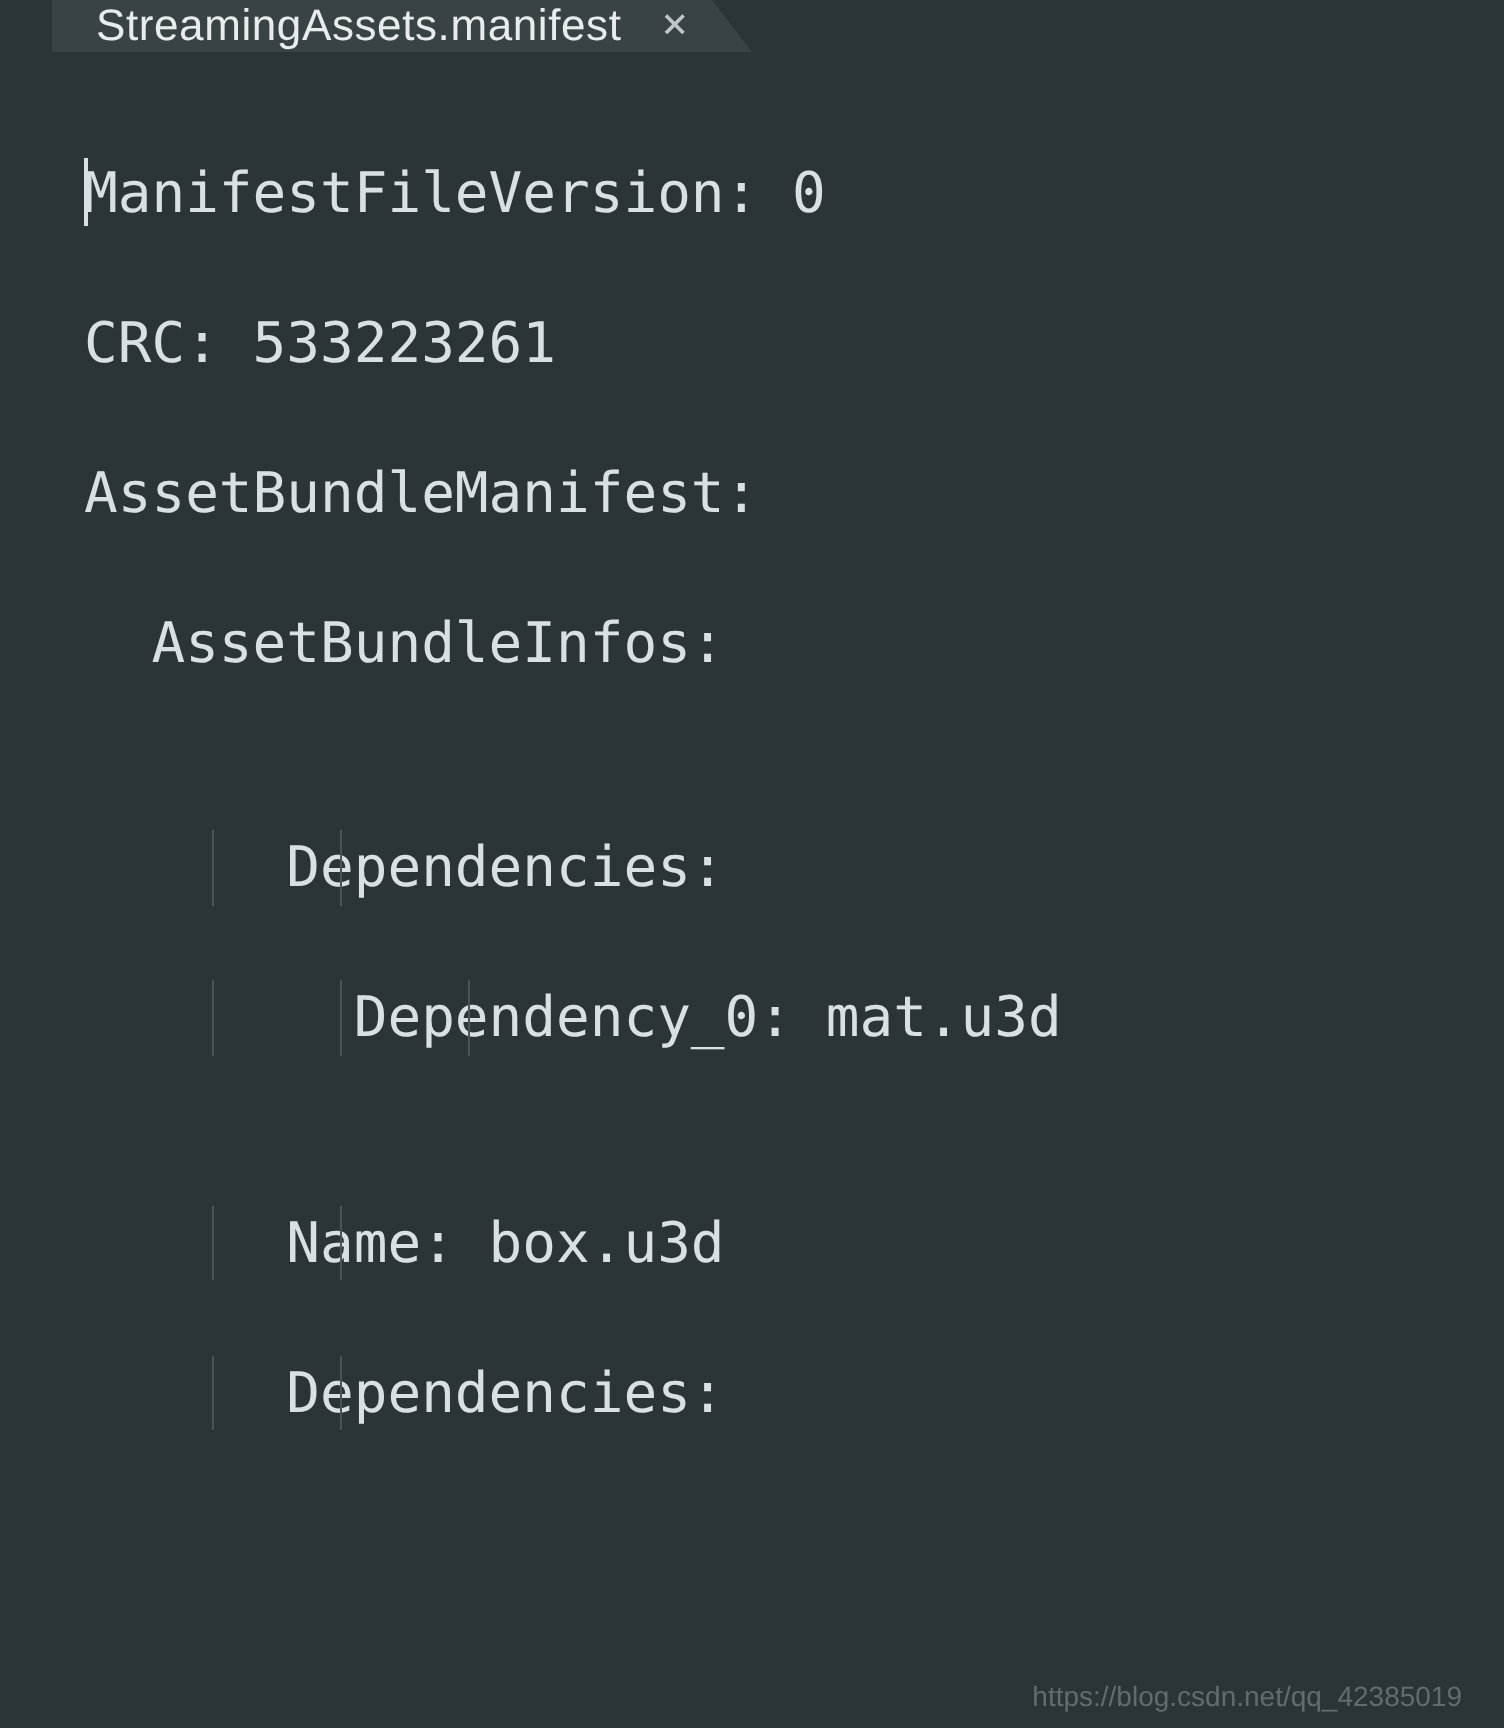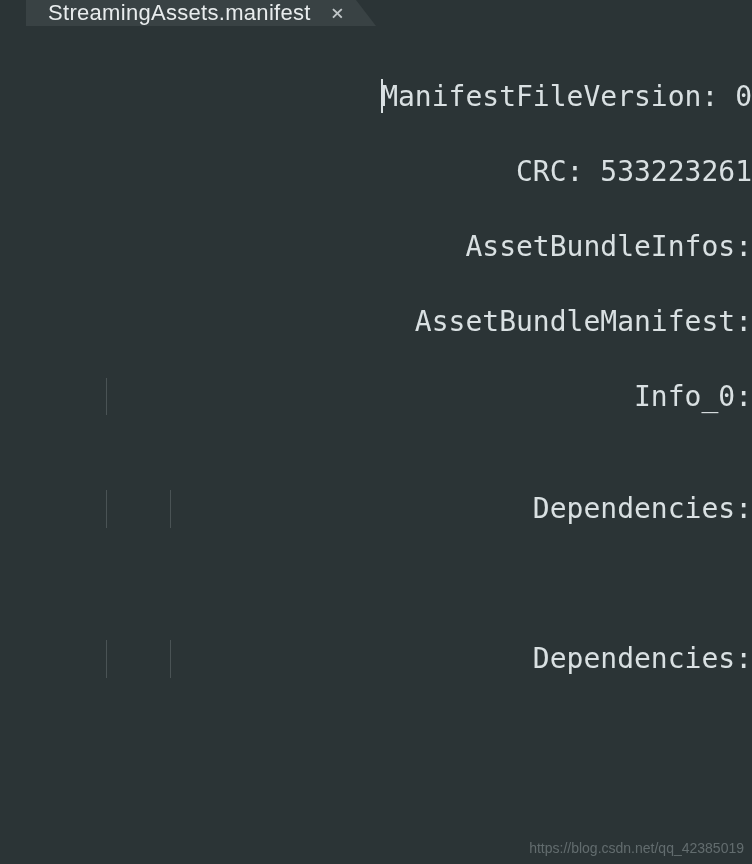--- a/index.html
+++ b/index.html
@@ -67,40 +67,39 @@
       flex: 1;
       padding-top: 14px;
       padding-left: 24px;
       line-height: 1.34;
       position: relative;
       white-space: pre;
     }
     .line {
       display: block;
       position: relative;
-      text-align: right;
     }
     .indent-guide {
       border-left: 1px solid #4a5355;
       display: inline-block;
       height: 100%;
       position: absolute;
     }
     .cursor-mark {
       display: inline-block;
       width: 2px;
       height: 34px;
       background: #d9e0e2;
       vertical-align: text-bottom;
       margin-right: -2px;
     }
     .watermark {
       position: absolute;
       bottom: 8px;
-      right: 8px;
+      right: 21px;
       font-size: 14px;
       color: #7a8486;
       font-family: -apple-system, BlinkMacSystemFont, sans-serif;
       opacity: 0.7;
     }
     .i1 { left: 64px; }
     .i2 { left: 128px; }
     .i3 { left: 192px; }
     .line-rel { position: relative; }
   </style>
@@ -112,27 +111,27 @@
   <div class="main-area">
     <div class="tab-bar">
       <div class="tab">
         <span class="tab-title">StreamingAssets.manifest</span>
         <span class="tab-close">×</span>
       </div>
     </div>
     <div class="content">
 <span class="line"><span class="cursor-mark"></span><span>ManifestFileVersion: 0</span></span>
 <span class="line">CRC: 533223261</span>
+<span class="line">AssetBundleManifest:</span>
 <span class="line line-rel"><span>  AssetBundleInfos:</span></span>
-<span class="line">AssetBundleManifest:</span>
-<span class="line line-rel"><span class="indent-guide i1"></span><span>    Info_0:</span></span>
 <span class="line line-rel"><span class="indent-guide i1"></span><span class="indent-guide i2"></span></span>
 <span class="line line-rel"><span class="indent-guide i1"></span><span class="indent-guide i2"></span><span>      Dependencies:</span></span>
-<span class="line line-rel"><span class="indent-guide i1"></span><span class="indent-guide i2"></span><span class="indent-guide i3"></span></span>
+<span class="line line-rel"><span class="indent-guide i1"></span><span class="indent-guide i2"></span><span class="indent-guide i3"></span><span>        Dependency_0: mat.u3d</span></span>
 <span class="line line-rel"><span class="indent-guide i1"></span></span>
+<span class="line line-rel"><span class="indent-guide i1"></span><span class="indent-guide i2"></span><span>      Name: box.u3d</span></span>
 <span class="line line-rel"><span class="indent-guide i1"></span><span class="indent-guide i2"></span><span>      Dependencies:</span></span>
 
 
 
 
 
 
 
 
     </div>

